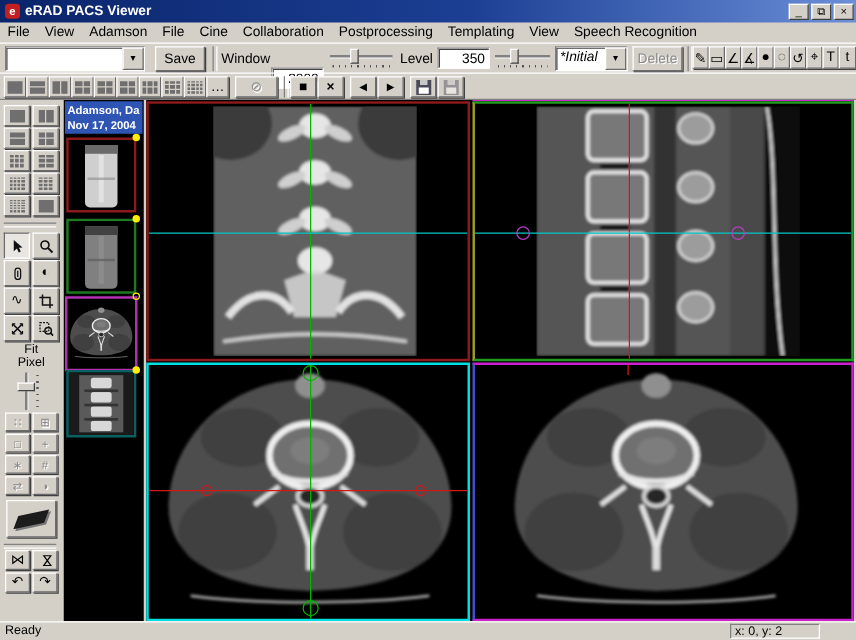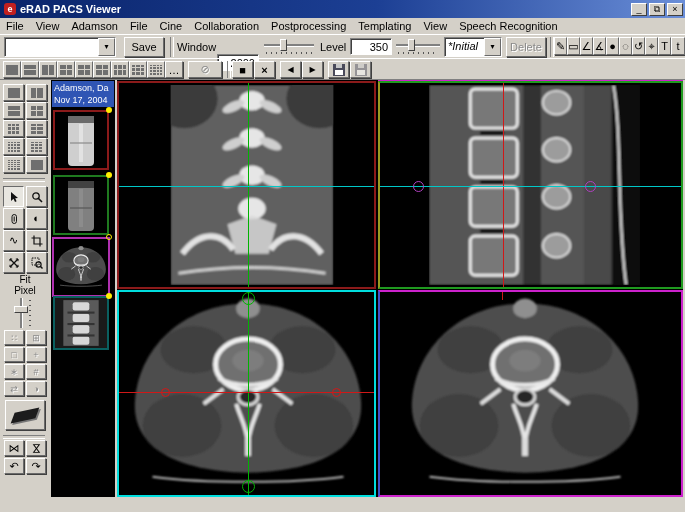--- a/index.html
+++ b/index.html
@@ -58,21 +58,21 @@
   .disk::after{content:"";position:absolute;bottom:1px;left:2px;width:8px;height:5px;background:#fff;}
   .disk.dim{opacity:.45;}
   .eraser-shape{width:22px;height:11px;background:#1c1c1c;transform:skewX(-32deg) rotate(-14deg);
     box-shadow:2px 2px 0 #777;}
   .rot90{transform:rotate(90deg);display:inline-block;}
   
   #sidebar{position:absolute;left:0;top:80px;width:50px;height:417px;background:#d4d0c8;}
   .groove-h{position:absolute;left:3px;width:42px;height:2px;border-top:1px solid #808080;border-bottom:1px solid #fff;}
   #thumbpanel{position:absolute;left:51px;top:80px;width:64px;height:417px;background:#000;}
   .pt-header{position:absolute;left:1px;top:1px;width:62px;height:26px;color:#fff;font-size:9px;
-    font-weight:normal;line-height:12px;padding:1px 2px;box-sizing:border-box;}
+    font-weight:bold;line-height:12px;padding:1px 2px;box-sizing:border-box;}
   .thumb{position:absolute;background:#000;border:2px solid #555;box-sizing:border-box;}
   .thumb svg{display:block;}
   .dot{position:absolute;width:6px;height:6px;border-radius:50%;}
   .dot-open{position:absolute;width:6px;height:6px;border-radius:50%;border:1px solid #ffee00;background:transparent;box-sizing:border-box;}
   #viewports{position:absolute;left:117px;top:80px;width:566px;height:417px;background:#000;}
   .vp{position:absolute;background:#000;border:2px solid #555;box-sizing:border-box;overflow:hidden;}
   .vp svg{position:absolute;}
   .xh-v{position:absolute;width:1px;top:0;bottom:0;}
   .xh-h{position:absolute;height:1px;left:0;right:0;}
   .ring{position:absolute;border-radius:50%;border:1px solid #0f0;box-sizing:border-box;background:transparent;}
@@ -513,20 +513,24 @@
     </div>
 
     <div class="vp" style="left: 261px; top: 210px; width: 305px; height: 207px; border-color: rgb(204, 34, 204) rgb(204, 34, 204) rgb(204, 34, 204) rgb(64, 80, 200);">
       <svg style="left:22px;top:3px;" width="246" height="198" viewBox="0 0 250 200">
           <use href="#sym-axial"></use>
         </svg>
       <div class="tick-v" style="left: 122px; top: 0px; height: 8px; background: rgb(208, 24, 24);"></div>
     </div>
   </div>
 
+  <div id="statusbar">
+    <span class="ready">Ready</span>
+    <span class="coords-panel">x: 0, y: 2</span>
+  </div>
 
   <svg class="hidden-defs" aria-hidden="true">
     <defs>
       <filter id="softblur">
           <feGaussianBlur stdDeviation="1.1"></feGaussianBlur>
         </filter>
 
       <symbol id="sym-axial" viewBox="0 0 250 200">
         <g filter="url(#softblur)">
           <path d="M125,8 C192,8 238,55 240,110 C241,152 203,178 125,180 C47,178 9,152 10,110 C12,55 58,8 125,8 Z" fill="#4d4d4d"></path>

